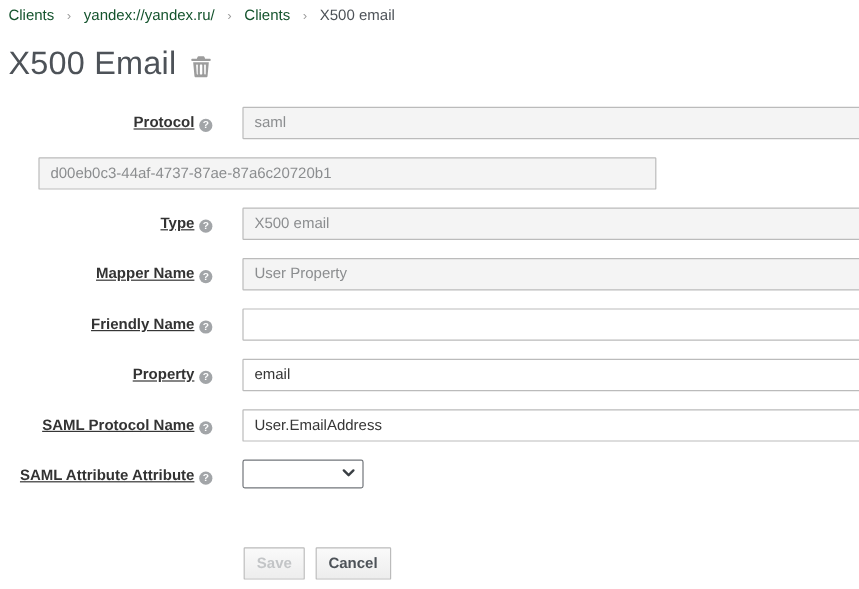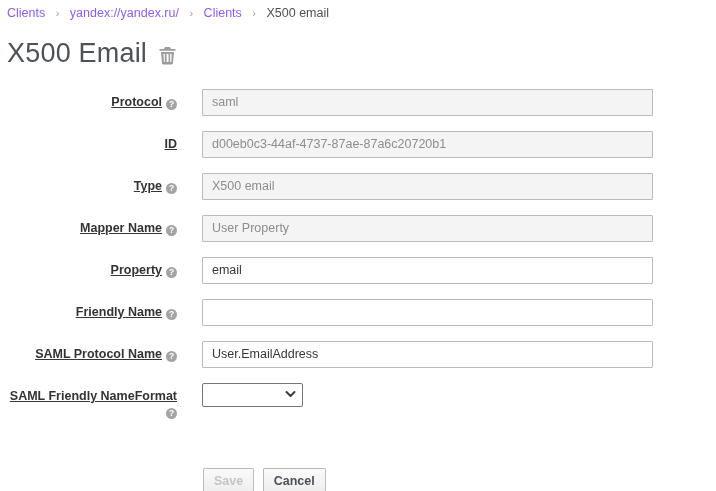--- a/index.html
+++ b/index.html
@@ -10,21 +10,21 @@
     font-family: "Liberation Sans", sans-serif;
     font-size: 12.5px;
     color: #363636;
     overflow: hidden;
   }
   .page { padding: 6px 8px 0 7px; }
 
   
   .breadcrumb { list-style: none; margin: 0 0 18px 0; padding: 0; font-size: 12.5px; }
   .breadcrumb li { display: inline-block; }
-  .breadcrumb a { color: #8b5cf6; text-decoration: none; cursor: pointer; }
+  .breadcrumb a { color: #14532d; text-decoration: none; cursor: pointer; }
   .breadcrumb .sep { color: #9c9c9c; margin: 0 7px; font-size: 11px; }
   .breadcrumb .active { color: #4d5258; }
 
   
   .title-row { display: flex; align-items: center; margin: 0 0 20px 0; }
   h1 { font-size: 27px; font-weight: 300; color: #4d5258; margin: 0; letter-spacing: 0.2px; }
   .trash-btn { background: none; border: none; padding: 0; margin: 4px 0 0 12px; cursor: pointer; line-height: 0; }
   .trash-btn svg { fill: #9c9c9c; }
 
   
@@ -39,21 +39,21 @@
   }
   .help-icon {
     display: inline-block; vertical-align: -1px;
     width: 11px; height: 11px; border-radius: 50%;
     background: #a2a5a8; color: #ffffff;
     font-size: 8.5px; font-weight: 700; line-height: 11px;
     text-align: center; margin-left: 4px; cursor: default;
   }
   .form-field { margin-left: 25px; flex: 1; }
   .text-input {
-    width: 451px; height: 27px;
+    width: 515px; height: 27px;
     border: 1px solid #bbbbbb; border-radius: 1px;
     padding: 2px 6px 3px 9px;
     font-family: "Liberation Sans", sans-serif;
     font-size: 12.5px; color: #363636;
     background: #ffffff;
     outline: none;
   }
   .text-input:disabled {
     background: #f4f4f4;
     color: #8b8d8f;
@@ -118,51 +118,50 @@
   </div>
 
   <form class="form">
 
     <div class="form-row">
       <label class="form-label"><span>Protocol</span><span class="help-icon">?</span></label>
       <div class="form-field"><input class="text-input" type="text" disabled="" value="saml" style=""></div>
     </div>
 
     <div class="form-row">
-      <label class="form-label"><span>ID</span></label>
       <div class="form-field"><input class="text-input" type="text" disabled="" value="d00eb0c3-44af-4737-87ae-87a6c20720b1" style=""></div>
     </div>
 
     <div class="form-row">
       <label class="form-label"><span>Type</span><span class="help-icon">?</span></label>
       <div class="form-field"><input class="text-input" type="text" disabled="" value="X500 email" style=""></div>
     </div>
 
     <div class="form-row">
       <label class="form-label"><span>Mapper Name</span><span class="help-icon">?</span></label>
       <div class="form-field"><input class="text-input" type="text" disabled="" value="User Property" style=""></div>
     </div>
 
     <div class="form-row">
-      <label class="form-label"><span>Property</span><span class="help-icon">?</span></label>
-      <div class="form-field"><input class="text-input" type="text" value="email" style=""></div>
+      <label class="form-label"><span>Friendly Name</span><span class="help-icon">?</span></label>
+      <div class="form-field"><input class="text-input" type="text" value="" style=""></div>
     </div>
 
     <div class="form-row">
-      <label class="form-label"><span>Friendly Name</span><span class="help-icon">?</span></label>
-      <div class="form-field"><input class="text-input" type="text" value="" style=""></div>
+      <label class="form-label"><span>Property</span><span class="help-icon">?</span></label>
+      <div class="form-field"><input class="text-input" type="text" value="email" style=""></div>
     </div>
 
     <div class="form-row">
       <label class="form-label"><span>SAML Protocol Name</span><span class="help-icon">?</span></label>
       <div class="form-field"><input class="text-input" type="text" value="User.EmailAddress" style=""></div>
     </div>
 
     <div class="form-row">
-      <label class="form-label"><span>SAML Friendly NameFormat</span><span class="help-icon">?</span></label>
+      <label class="form-label"><span>SAML Attribute Attribute</span><span class="help-icon">?</span></label>
       <div class="form-field">
         <span class="select-wrap">
           <select class="nf-select">
             <option value="" selected=""></option>
           </select>
           <span class="select-chevron">
             <svg width="11" height="8" viewBox="0 0 11 8" fill="none">
               <polyline points="1.5,2 5.5,6 9.5,2" stroke-width="2" stroke-linecap="round" stroke-linejoin="round"></polyline>
             </svg>
           </span>

